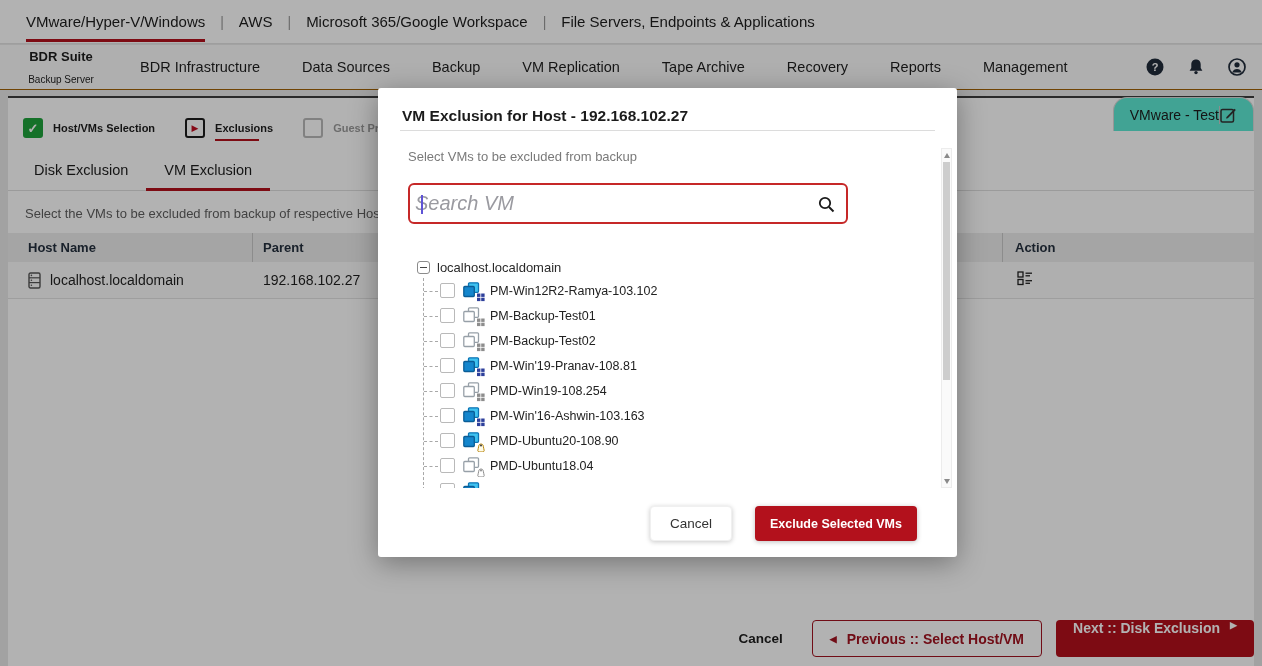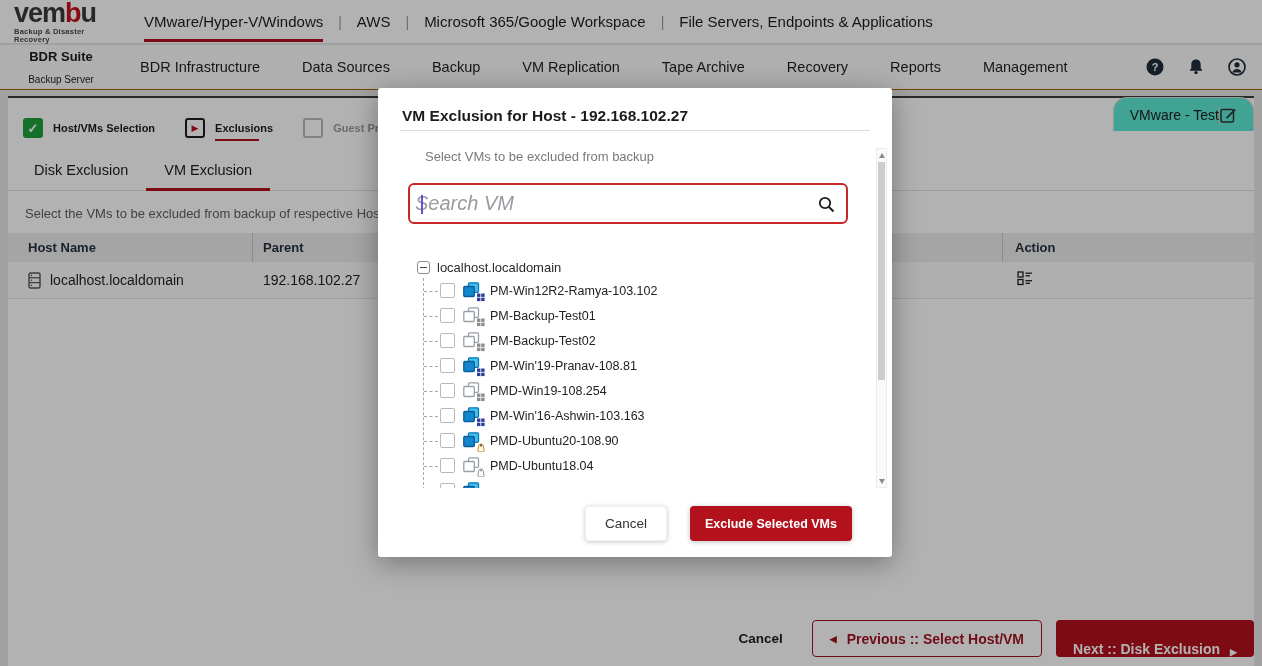--- a/index.html
+++ b/index.html
@@ -78,31 +78,31 @@
   .tbl-row .c2 { width:750px; padding-left:10px; }
   .tbl-row .c3 { flex:1; padding-left:14px; }
 
   
   .pfooter { position:absolute; bottom:9px; right:0; display:flex; align-items:center; }
   .pf-cancel { font-size:13.5px; font-weight:bold; color:#1d1d1d; margin-right:29px; cursor:pointer; }
   .btn-prev { height:37px; padding:0 17px; background:#fff; border:1.5px solid #a21320;
               border-radius:4px; color:#a21320; font-size:14px; font-weight:bold;
               display:flex; align-items:center; gap:10px; margin-right:14px; cursor:pointer; }
   .btn-next { height:37px; padding:0 17px; background:#b3111c; border:none; border-radius:4px;
-              color:#fff; font-size:14px; font-weight:bold; display:flex; align-items:flex-end;
+              color:#fff; font-size:14px; font-weight:bold; display:flex; align-items:flex-start;
               gap:10px; cursor:pointer; }
   .arr { font-size:9px; }
 
   
   .overlay { position:absolute; inset:0; background:rgba(0,0,0,0.30); z-index:10; }
-  .modal { position:absolute; left:378px; top:88px; width:514px; height:469px; background:#fff;
+  .modal { position:absolute; left:378px; top:88px; width:579px; height:469px; background:#fff;
            border-radius:3px; box-shadow:0 6px 28px rgba(0,0,0,0.35); z-index:20; }
   .m-title { position:absolute; top:19px; left:24px; font-size:15.5px; font-weight:bold; color:#1b1b1b; }
   .m-hr { position:absolute; top:42px; left:22px; right:22px; border-top:1px solid #dcdcdc; }
-  .m-sub { position:absolute; top:61px; left:30px; font-size:13px; color:#7a7a7a;margin-left:17px; }
+  .m-sub { position:absolute; top:61px; left:30px; font-size:13px; color:#7a7a7a; }
   .m-search { position:absolute; top:95px; left:30px; width:440px; height:41px;
               border:2px solid #c62828; border-radius:6px; background:#fff; }
   .m-search input { position:absolute; inset:0; border:none; outline:none; background:transparent;
               font-family:"Liberation Sans",sans-serif; font-size:20px; color:#333;
               padding:0 40px 0 5px;font-style:italic; }
   .m-search input::placeholder { color:#9a9aa0; }
   .m-search .caret { position:absolute; left:11px; top:10px; width:1.5px; height:19px; background:#5f54d6; }
   .m-search .mag { position:absolute; right:11px; top:11px; width:17px; height:17px; }
 
   
@@ -153,24 +153,20 @@
   .btn-msubmit { height:35px; padding:0 15px; background:#b3111c; border:none; border-radius:4px;
               box-shadow:0 1px 5px rgba(0,0,0,0.25); font-size:12.5px; font-weight:bold; color:#fff;
               font-family:"Liberation Sans",sans-serif; cursor:pointer; }
 </style>
 </head>
 <body>
 
 <div class="screen">
 
   <header class="topbar">
-    <div class="logo">
-      <div class="logo-word"><span>vem</span><span class="accent">b</span><span>u</span></div>
-      <div class="logo-tag">Backup &amp; Disaster Recovery</div>
-    </div>
     <nav class="top-nav">
       <span class="tn-item active">VMware/Hyper-V/Windows</span>
       <span class="tn-sep">|</span>
       <span class="tn-item">AWS</span>
       <span class="tn-sep">|</span>
       <span class="tn-item">Microsoft 365/Google Workspace</span>
       <span class="tn-sep">|</span>
       <span class="tn-item">File Servers, Endpoints &amp; Applications</span>
     </nav>
   </header>

